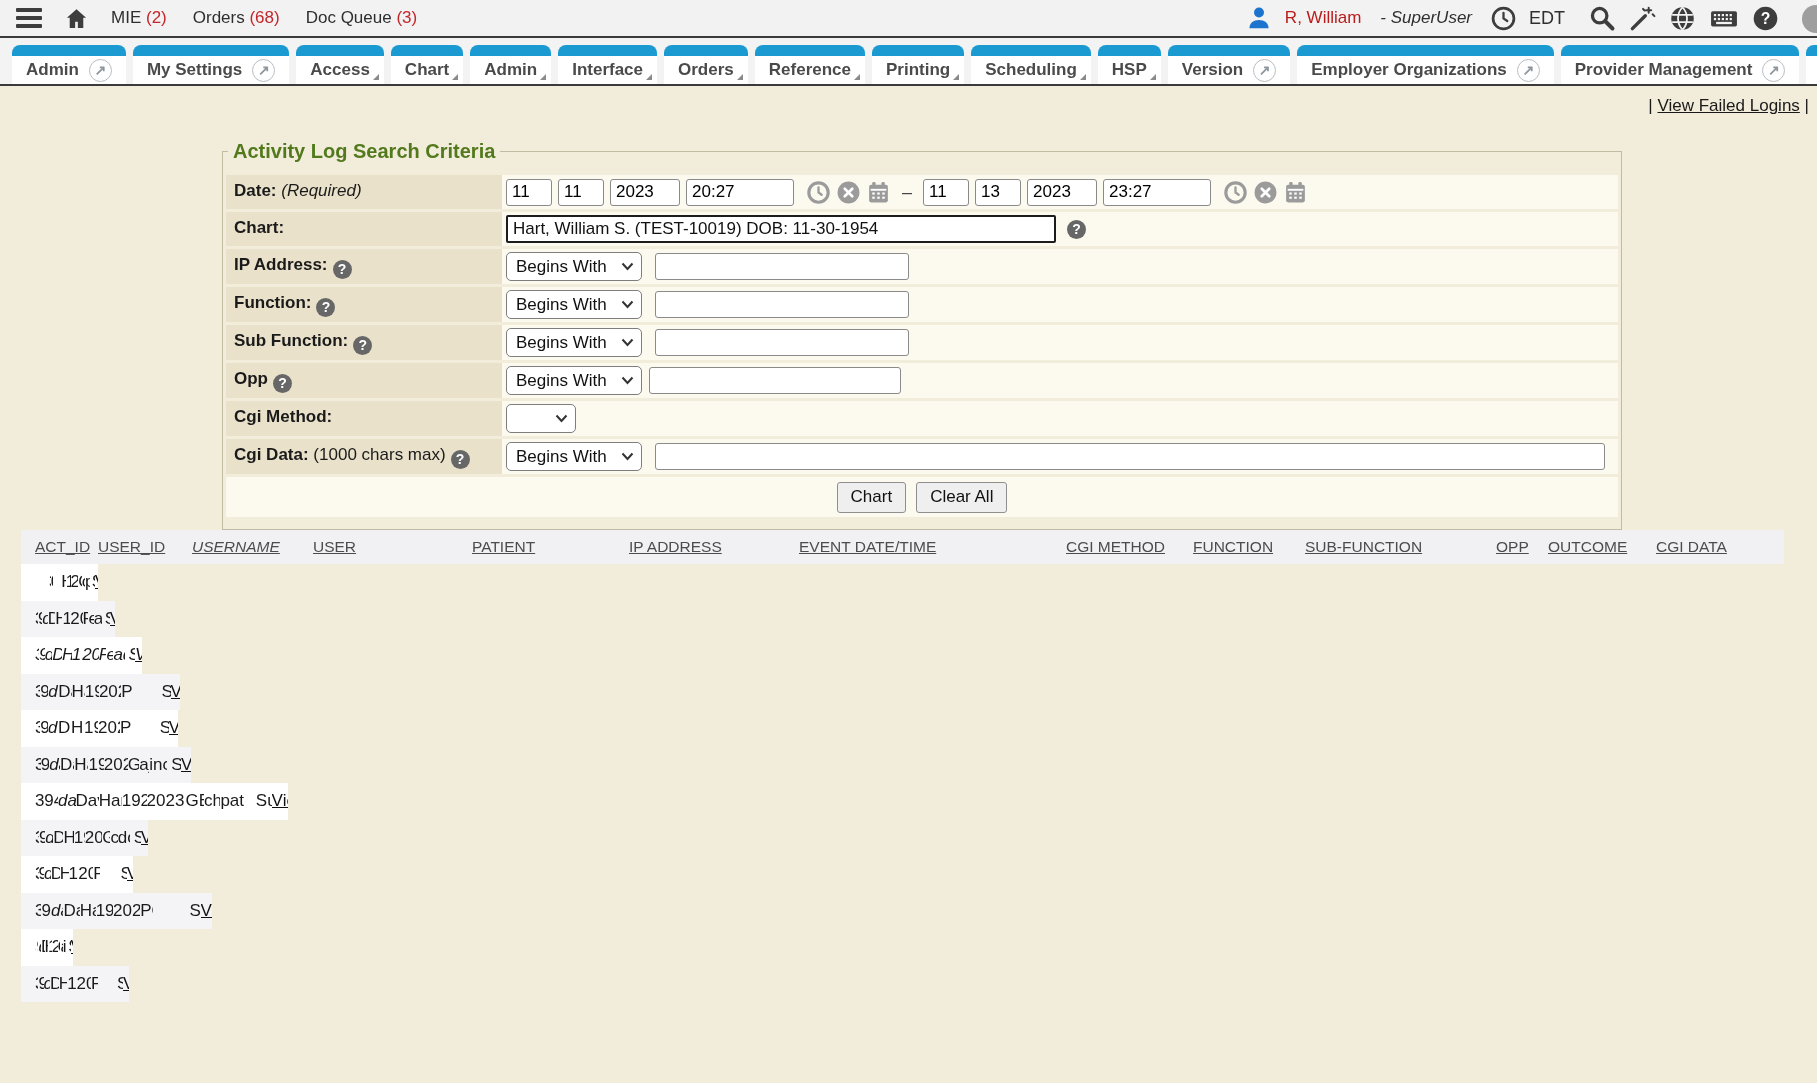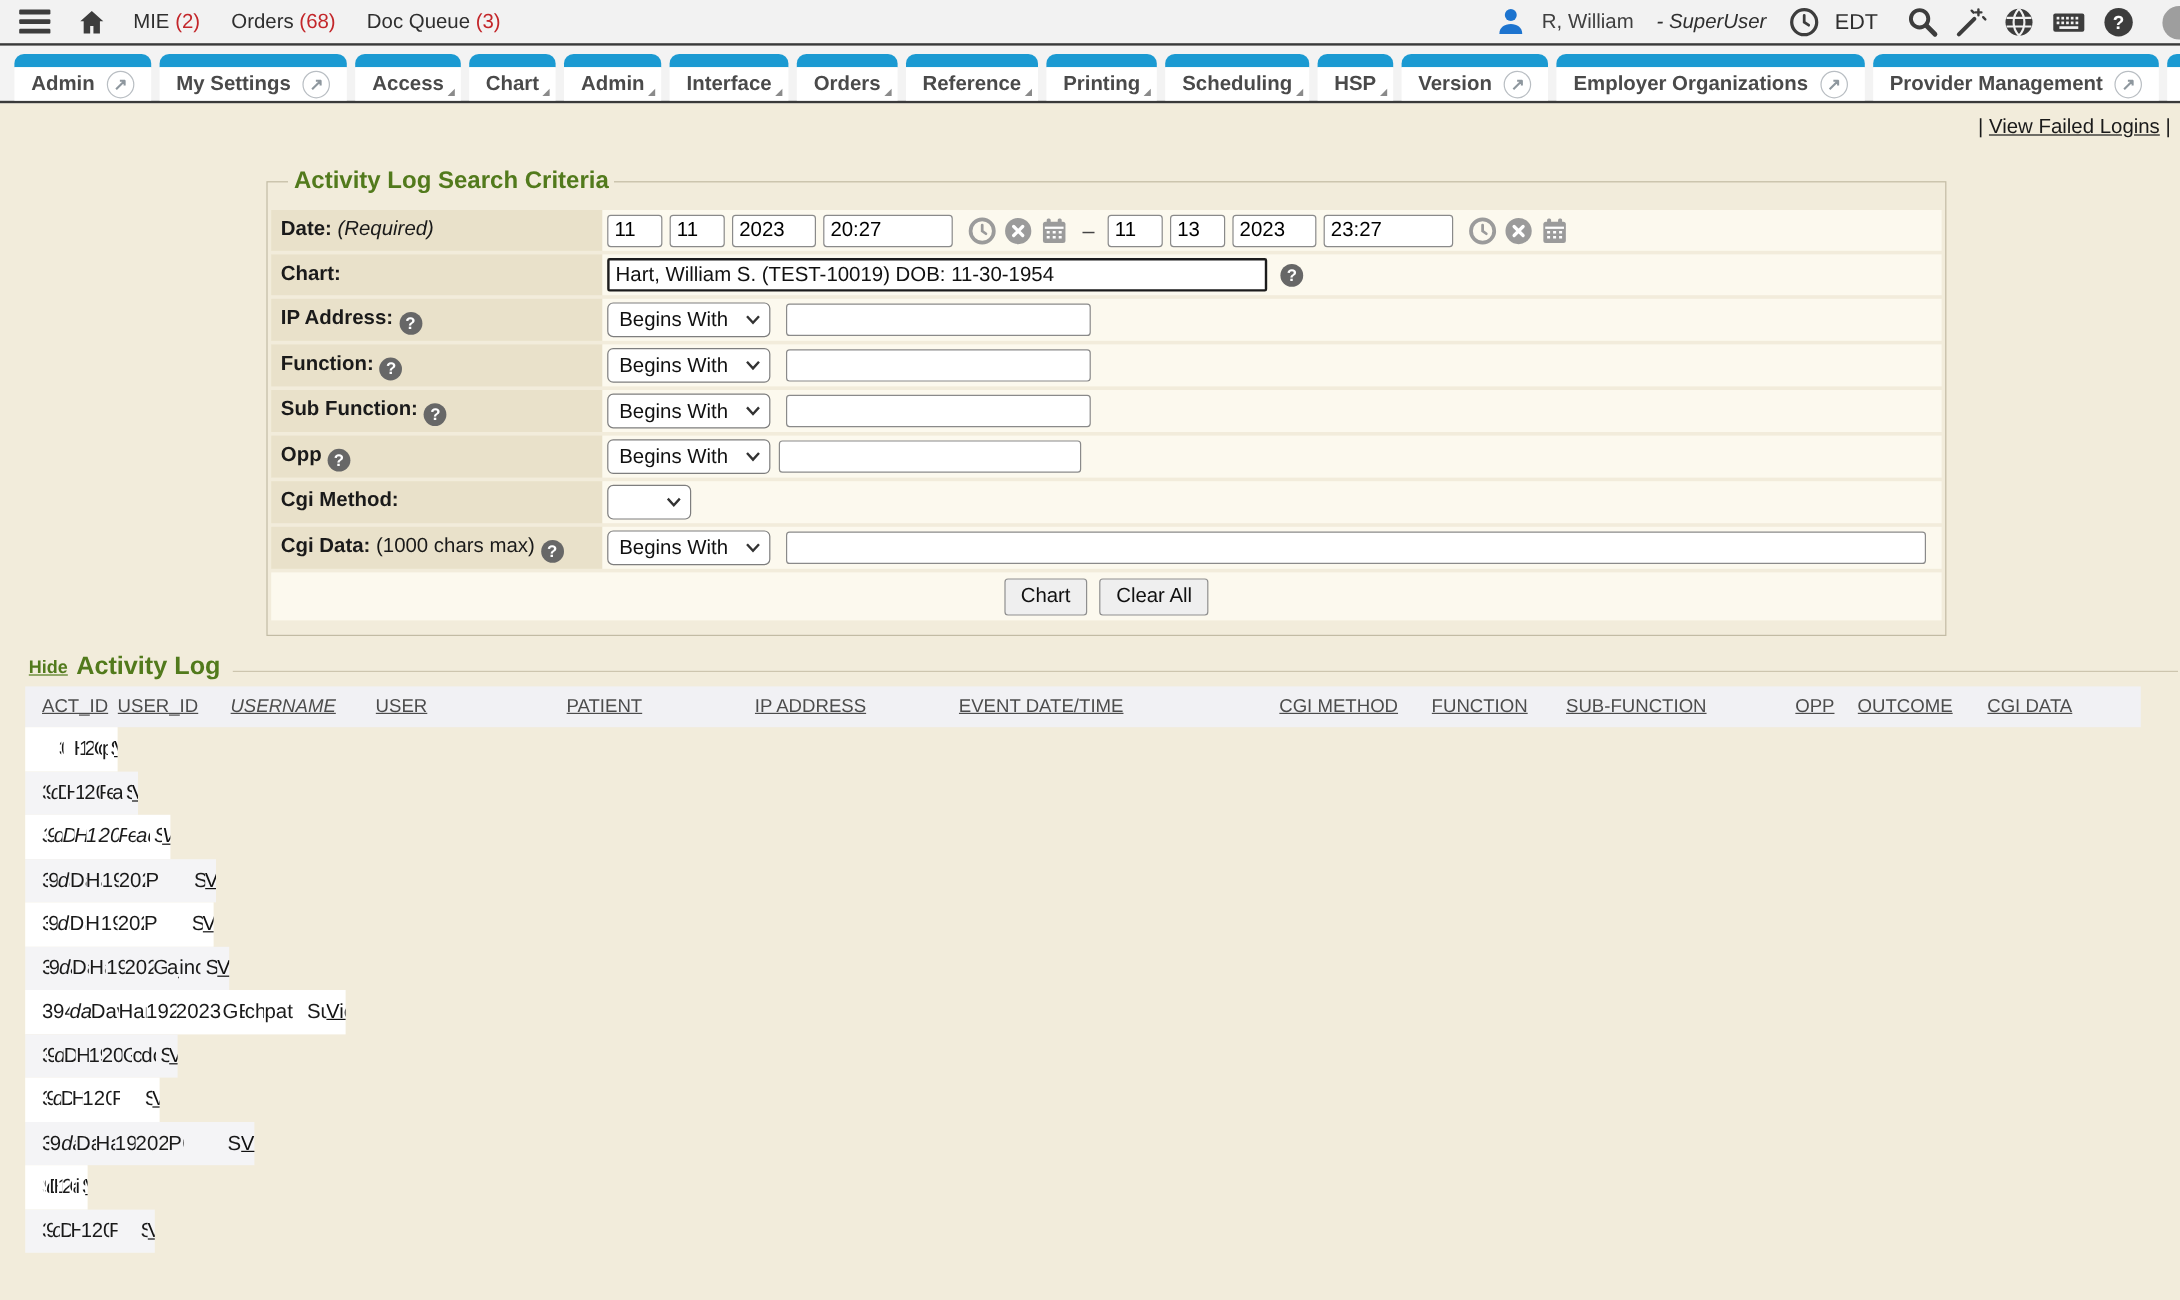--- a/index.html
+++ b/index.html
@@ -18,21 +18,21 @@
     display:flex; align-items:center; padding:0 14px 0 16px;
     overflow:hidden;
   }
   .topbar-left { display:flex; align-items:center; gap:22px; }
   .hamburger { display:inline-flex; flex-direction:column; gap:4px; cursor:pointer; }
   .hamburger i { display:block; width:26px; height:4px; background:#3d3d3d; border-radius:1px; }
   .tb-icon { display:inline-flex; align-items:center; }
   .nav-item { display:inline-flex; align-items:center; font-size:17px; color:#2f2f2f; text-decoration:none; margin-right:4px; }
   .nav-count { color:#c3262a; }
   .topbar-right { margin-left:auto; display:flex; align-items:center; gap:13px; padding-right:24px; }
-  .user-name { font-size:17px; color:#404040; }
+  .user-name { font-size:17px; color:#b91c1c; }
   .user-role { font-size:17px; color:#2f2f2f; font-style:italic; margin-left:6px; }
   .tz-label { font-size:18px; color:#2f2f2f; }
   .partial-circle { position:absolute; right:-13px; top:5px; width:28px; height:28px; border-radius:50%; background:#9e9e9e; }
 
   
   .tabbar {
     height:48px; background:#f3f3f3; border-bottom:2px solid #3a3a3a;
     display:flex; align-items:flex-end; gap:7px; padding:9px 0 0 12px;
     overflow:hidden; white-space:nowrap;
   }
@@ -59,21 +59,21 @@
   .content { padding-top:10px; }
   .failed-logins-row { text-align:right; padding-right:8px; font-size:17px; height:26px; color:#1a1a1a; }
   .failed-logins-row a { color:#1a1a1a; }
 
   
   fieldset.search-box {
     margin:18px 195px 0 222px; width:1400px;
     border:1px solid #c2bba4; padding:12px 3px 12px 3px;
   }
   legend.search-legend {
-    font-size:20px; font-weight:bold; color:#527a1c; padding:0 5px; margin-left:14px;
+    font-size:20px; font-weight:bold; color:#527a1c; padding:0 5px; margin-left:2px;
   }
   .frow { display:flex; margin-bottom:3px; min-height:34px; }
   .frow-label {
     flex:0 0 276px; background:#e9e1ca; padding:6px 6px 0 8px;
     font-size:17px; font-weight:bold;
   }
   .frow-label .note { font-weight:normal; font-style:italic; }
   .frow-label .note-plain { font-weight:normal; }
   .frow-value {
     flex:1 1 auto; background:#fcf9ee; padding:3px 6px 3px 4px;
@@ -527,25 +527,20 @@
         <input class="tin w-cgidata" style="margin-left: 7px;" value="">
       </div>
     </div>
 
     <div class="btn-row">
       <button class="fbtn">Chart</button>
       <button class="fbtn">Clear All</button>
     </div>
   </fieldset>
 
-  <div class="alog-head">
-    <a href="#" class="hide-link">Hide</a>
-    <span class="alog-title">Activity Log</span>
-    <span class="alog-rule"></span>
-  </div>
 
   <div class="tgrid">
     <div class="thead">
       <a class="hcell c0">ACT_ID</a>
         <a class="hcell c1 alt">USER_ID</a>
         <a class="hcell c2">USERNAME</a>
         <a class="hcell c3 alt">USER</a>
         <a class="hcell c4">PATIENT</a>
         <a class="hcell c5 alt">IP ADDRESS</a>
         <a class="hcell c6">EVENT DATE/TIME</a>

